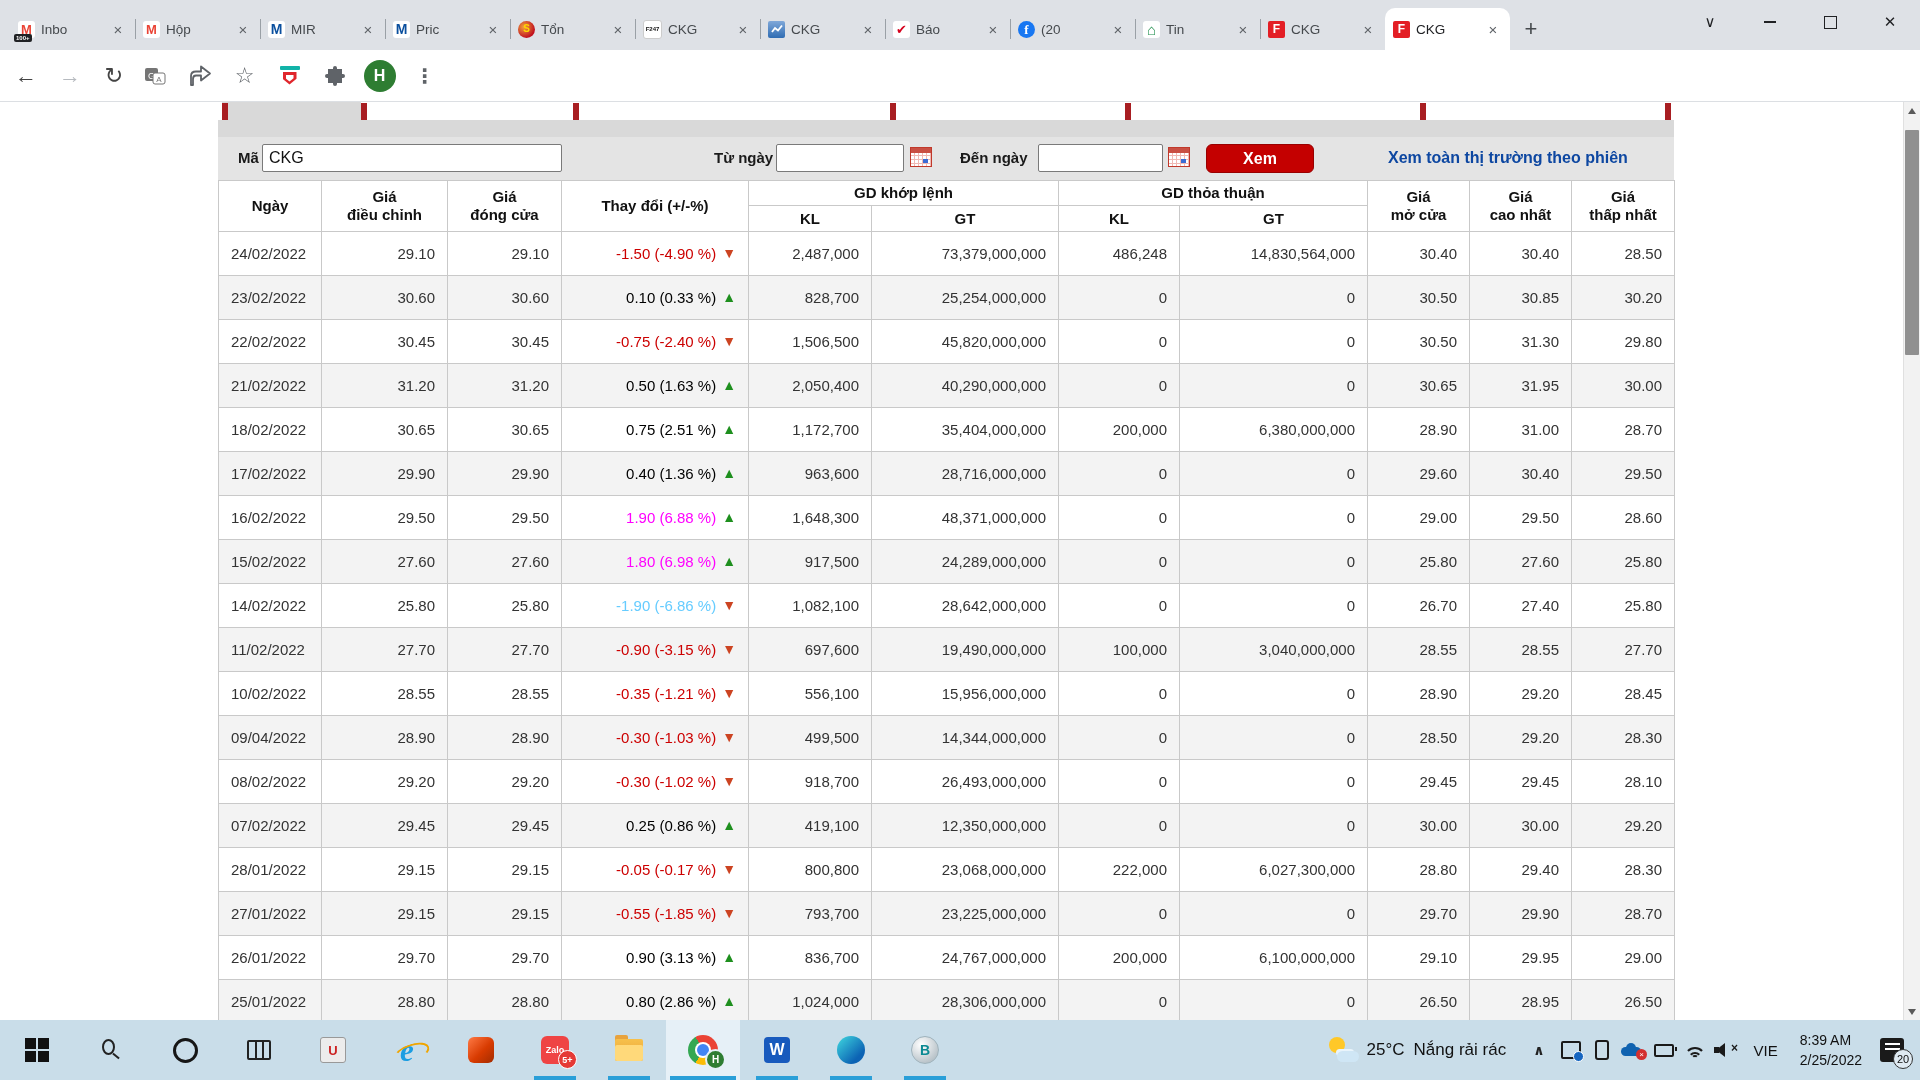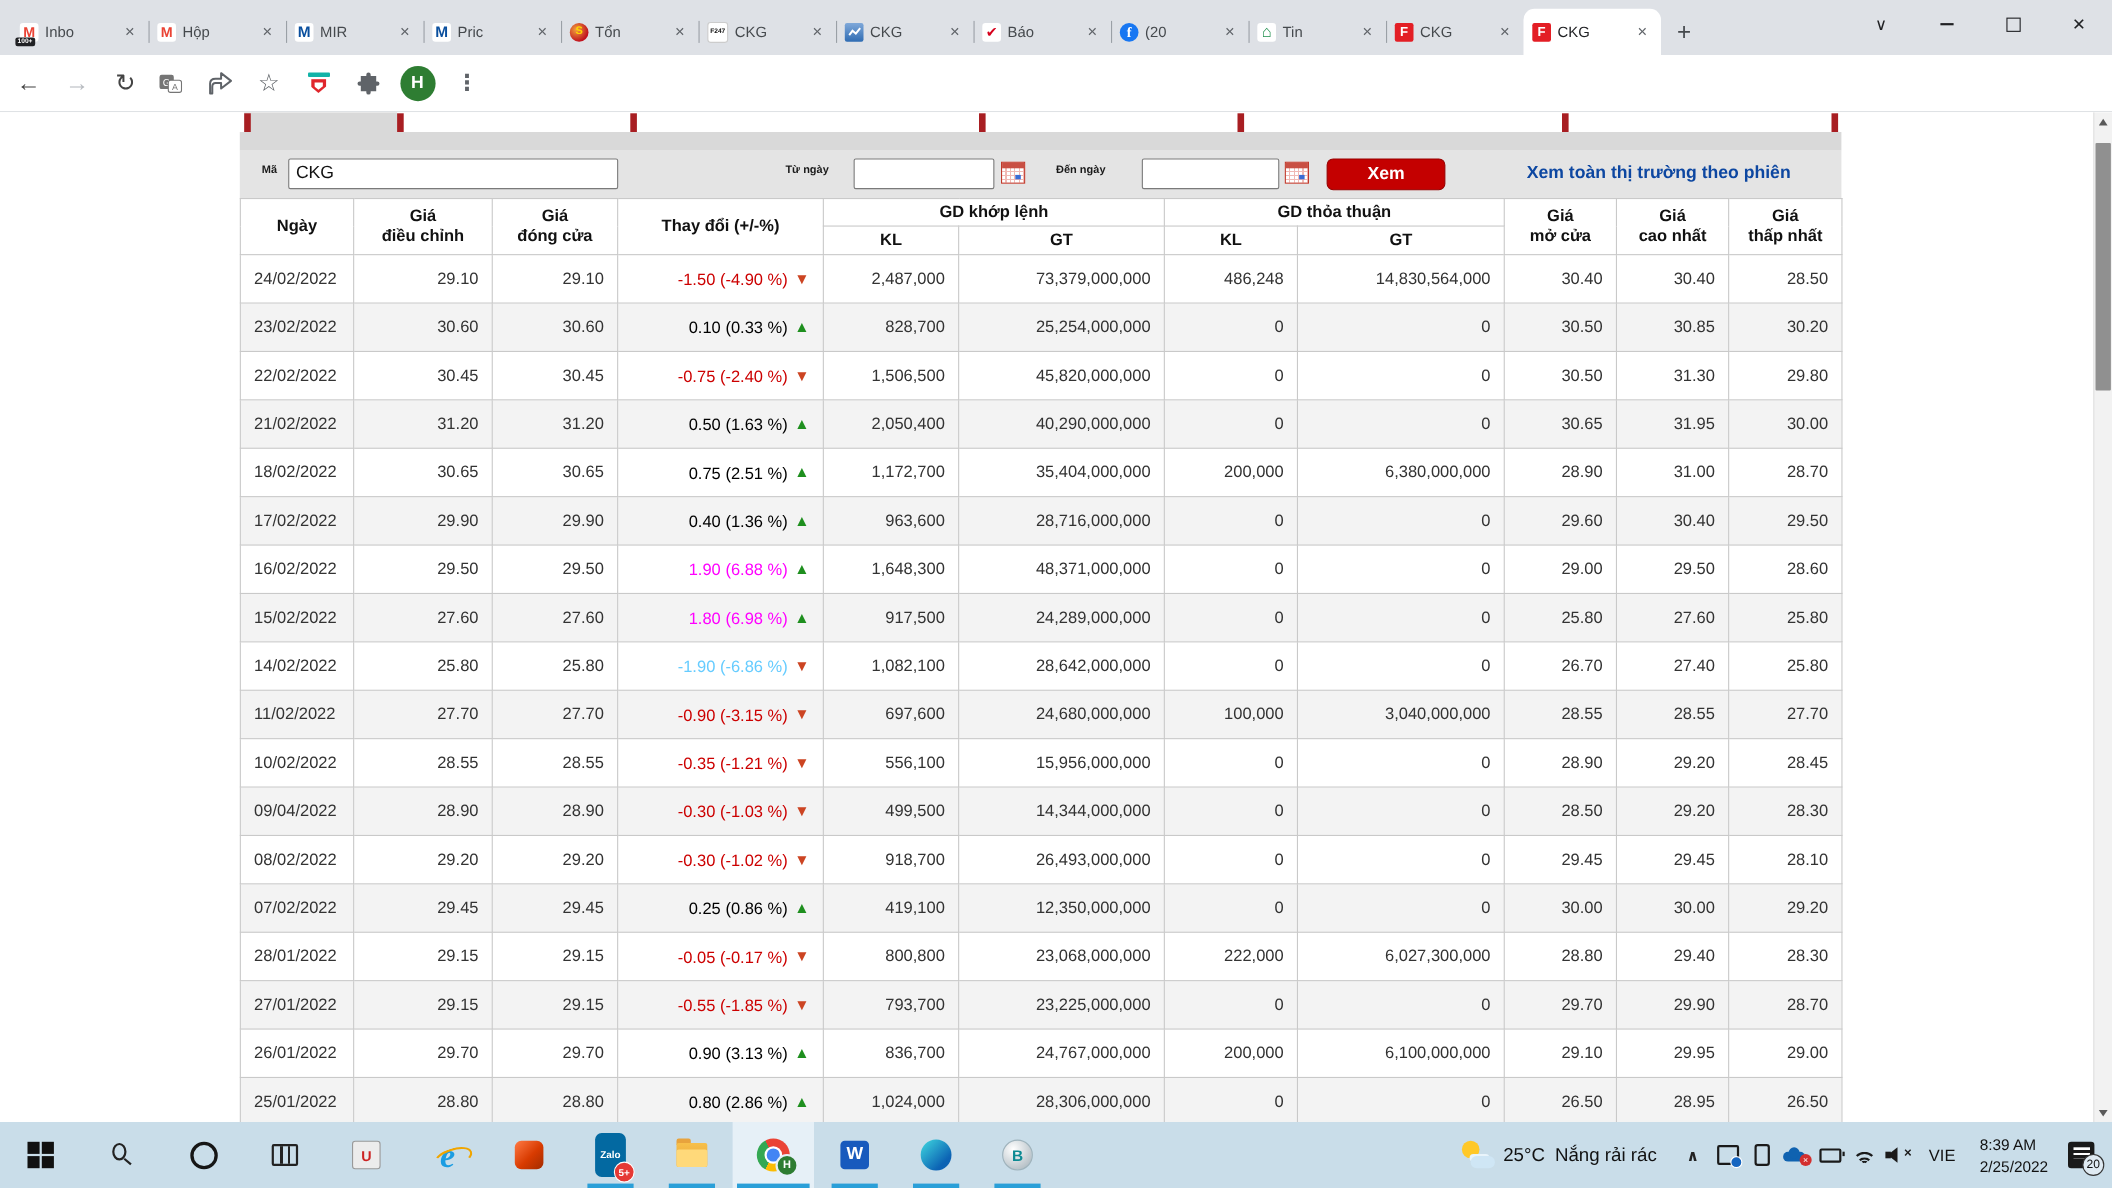--- a/index.html
+++ b/index.html
@@ -61,21 +61,21 @@
           display:flex;align-items:center;justify-content:center;}
 
   
   .page{position:absolute;top:102px;left:0;width:1920px;height:918px;background:#fff;overflow:hidden;}
   .content{position:absolute;left:218px;top:0;width:1456px;}
   .remnant{position:relative;height:18px;}
   .remnant .gbox{position:absolute;left:4px;top:0;width:139px;height:18px;background:#d9d9d9;}
   .rbar{position:absolute;top:1px;width:6px;height:17px;background:#a81e22;}
   .axisband{height:17px;background:#d9d9d9;}
   .filter{position:relative;height:43px;background:#e4e4e4;}
-  .flabel{position:absolute;top:12px;font-size:10px;font-weight:bold;color:#1a1a1a;white-space:nowrap;}
+  .flabel{position:absolute;top:12px;font-size:15px;font-weight:bold;color:#1a1a1a;white-space:nowrap;}
   .ftext{position:absolute;top:7px;height:28px;box-sizing:border-box;border:1px solid #7a7a7a;background:#fff;
          font-size:16px;padding:0 6px;border-radius:2px;font-family:"Liberation Sans","DejaVu Sans",sans-serif;color:#111;}
   .cal{position:absolute;top:10px;width:22px;height:20px;background:#fff;border:1px solid #c0392b;box-sizing:border-box;
        background-image:repeating-linear-gradient(to right,transparent 0 3px,#f0b9b4 3px 4px),
                         repeating-linear-gradient(to bottom,transparent 0 3px,#f0b9b4 3px 4px);}
   .cal::before{content:"";position:absolute;left:0;top:0;right:0;height:5px;background:#c94f43;}
   .cal::after{content:"";position:absolute;right:3px;bottom:3px;width:5px;height:4px;background:#3a6cd4;}
   .xem{position:absolute;top:7px;height:29px;background:#c40000;color:#fff;font-weight:bold;font-size:16px;
        border:1px solid #990000;border-radius:6px;display:flex;align-items:center;justify-content:center;box-sizing:border-box;}
   .mlink{position:absolute;top:12px;color:#0d47a1;font-weight:bold;font-size:16px;text-decoration:none;white-space:nowrap;}
@@ -116,21 +116,21 @@
   .tb-search .handle{position:absolute;left:13px;top:17px;width:8px;height:2px;background:#222;transform:rotate(40deg);}
   .tb-cortana{width:19px;height:19px;border:3px solid #161616;border-radius:50%;box-sizing:content-box;}
   .tb-taskview{width:24px;height:20px;border:2px solid #222;border-radius:2px;box-sizing:border-box;
      background:linear-gradient(to right,transparent 0 6px,#222 6px 8px,transparent 8px 13px,#222 13px 15px,transparent 15px);}
   .tb-unikey{width:24px;height:24px;background:#ececec;border:1px solid #999;border-radius:3px;color:#cc2222;
              font-weight:bold;font-size:13px;display:flex;align-items:center;justify-content:center;}
   .tb-ie{position:relative;color:#1b9de2;font-size:31px;font-style:italic;font-weight:bold;font-family:"Liberation Serif",serif;line-height:1;}
   .tb-ie::after{content:"";position:absolute;left:-6px;top:9px;width:32px;height:13px;border:2px solid #f0a500;
                 border-radius:50%;border-bottom-color:transparent;border-left-color:transparent;transform:rotate(-18deg);}
   .tb-office{width:26px;height:26px;border-radius:6px;background:linear-gradient(135deg,#ff7a45,#d83b01 55%,#a22c00);}
-  .tb-zalo{position:relative;width:28px;height:40px;border-radius:6px;background:#0369a1;color:#fff;font-size:9px;
+  .tb-zalo{position:relative;width:28px;height:28px;border-radius:6px;background:#ef4444;color:#fff;font-size:9px;
            font-weight:bold;display:flex;align-items:center;justify-content:center;}
   .tb-zalo .badge{position:absolute;right:-8px;bottom:-5px;background:#e53935;color:#fff;border-radius:50%;width:17px;height:17px;
                   font-size:9px;display:flex;align-items:center;justify-content:center;border:1px solid #fff;}
   .tb-folder{position:relative;width:28px;height:22px;}
   .tb-folder .ftab{position:absolute;left:0;top:-4px;width:13px;height:6px;background:#e8a33d;border-radius:2px 2px 0 0;}
   .tb-folder .fbody{position:absolute;left:0;top:0;width:28px;height:22px;background:linear-gradient(#f7c04a,#e8a33d);border-radius:2px;}
   .tb-folder .fbody::after{content:"";position:absolute;left:0;top:6px;width:28px;height:16px;background:#ffd97a;border-radius:2px;}
   .tb-chrome{position:relative;width:30px;height:30px;}
   .tb-chrome .cc{position:absolute;inset:0;border-radius:50%;
        background:conic-gradient(from -30deg,#ea4335 0 120deg,#fbbc05 120deg 240deg,#34a853 240deg 360deg);}
@@ -484,21 +484,21 @@
               <td class="num">26.70</td>
               <td class="num">27.40</td>
               <td class="num">25.80</td>
             </tr>
             <tr>
               <td class="date">11/02/2022</td>
               <td class="num">27.70</td>
               <td class="num">27.70</td>
               <td class="change"><span class="chg chg-red">-0.90 (-3.15 %)</span><span class="arr arr-down">▼</span></td>
               <td class="num">697,600</td>
-              <td class="num">24,680,000,000</td>
+              <td class="num">19,490,000,000</td>
               <td class="num">100,000</td>
               <td class="num">3,040,000,000</td>
               <td class="num">28.55</td>
               <td class="num">28.55</td>
               <td class="num">27.70</td>
             </tr>
             <tr>
               <td class="date">10/02/2022</td>
               <td class="num">28.55</td>
               <td class="num">28.55</td>

